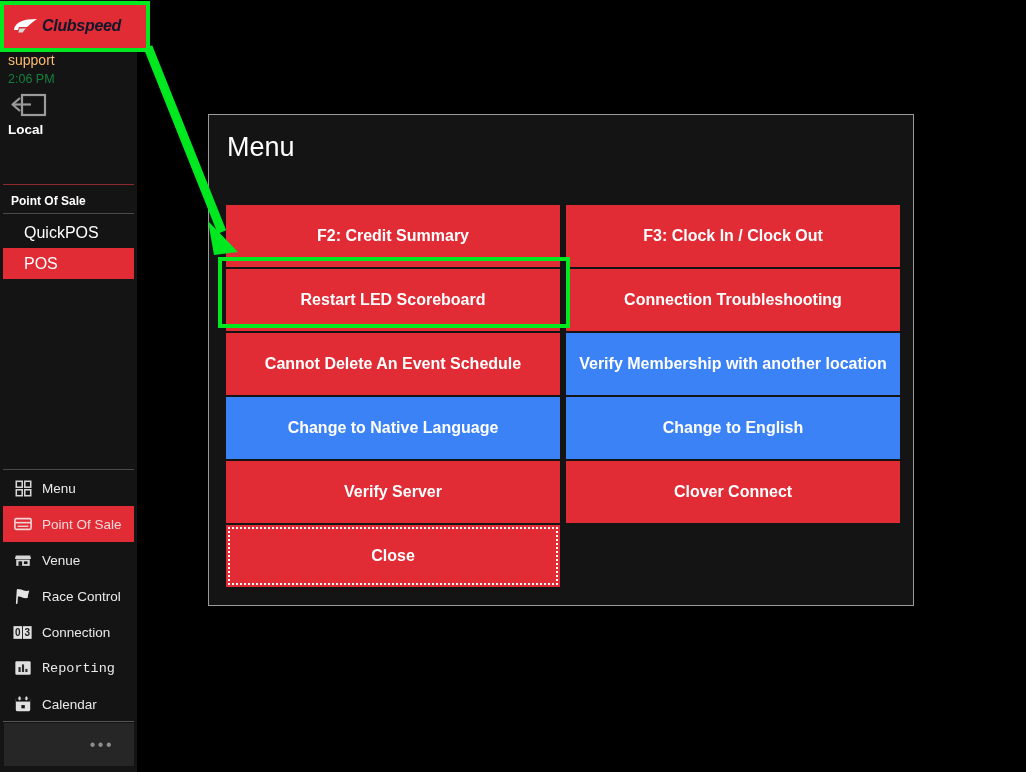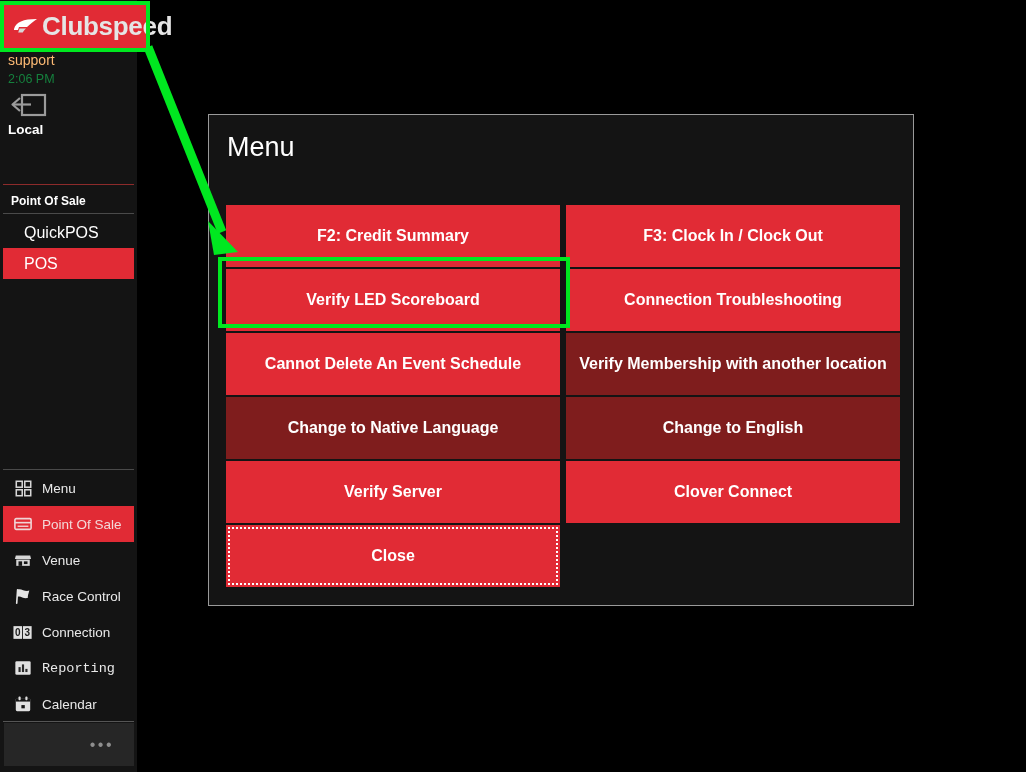--- a/index.html
+++ b/index.html
@@ -31,24 +31,25 @@
     align-items: center;
     padding-left: 11px;
     z-index: 4;
   }
   #logo-swoosh {
     width: 26px; height: 16px;
     margin-right: 3px;
     flex: none;
   }
   #logo-text {
-    color: #e5e5e5;
-    font-size: 26px;
+    color: #0f172a;
+    font-size: 16px;
     font-weight: bold;
     letter-spacing: -0.3px;
+    font-style: italic;
   }
   .user-name {
     position: absolute;
     left: 8px; top: 52px;
     color: #fdba74;
     font-size: 14px;
     font-weight: normal;
   }
   .user-time {
     position: absolute;
@@ -179,21 +180,21 @@
     text-align: center;
     color: #ffffff;
     font-size: 16px;
     font-weight: bold;
     padding: 0 8px;
     cursor: pointer;
     border: none;
     font-family: "Liberation Sans", sans-serif;
   }
   .menu-btn.red { background: #E12B35; }
-  .menu-btn.gray { background: #7f1d1d; }
+  .menu-btn.gray { background: #3b82f6; }
   .menu-btn.focused { outline: 2px dotted #ffffff; outline-offset: -4px; }
 
   
   #anno-logo-box {
     position: absolute;
     left: 0px; top: 1px;
     width: 150px; height: 51px;
     border: 4px solid #00E820;
     pointer-events: none;
     z-index: 6;
@@ -340,21 +341,21 @@
       <span class="dots">•••</span>
     </div>
   </div>
 
   <div id="menu-panel">
     <div id="panel-title">Menu</div>
 
     <div id="button-grid">
       <button class="menu-btn red">F2: Credit Summary</button>
       <button class="menu-btn red">F3: Clock In / Clock Out</button>
-      <button class="menu-btn red">Verify LED Scoreboard</button>
+      <button class="menu-btn red">Restart LED Scoreboard</button>
       <button class="menu-btn red">Connection Troubleshooting</button>
       <button class="menu-btn red">Cannot Delete An Event Schedule</button>
       <button class="menu-btn gray">Verify Membership with another location</button>
       <button class="menu-btn gray">Change to Native Language</button>
       <button class="menu-btn gray">Change to English</button>
       <button class="menu-btn red">Verify Server</button>
       <button class="menu-btn red">Clover Connect</button>
       <button class="menu-btn red focused">Close</button>
     </div>
   </div>

